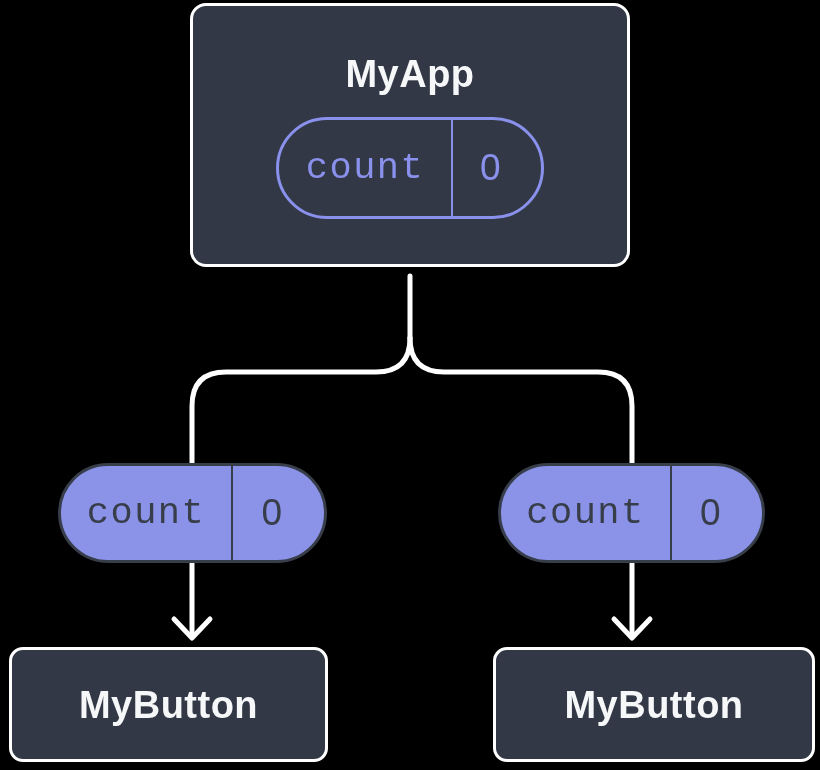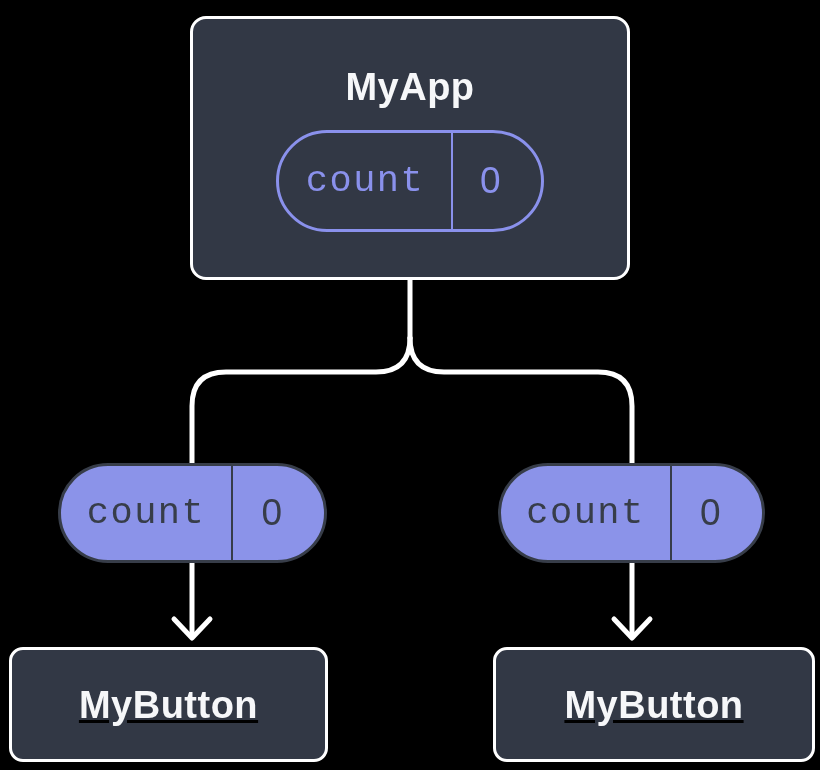--- a/index.html
+++ b/index.html
@@ -38,40 +38,39 @@
   }
 
   .card {
     position: absolute;
     z-index: 1;
     background: var(--card);
     border: 3.5px solid var(--card-border);
     border-radius: 16px;
   }
   .card-root {
-    left: 190px; top: 16px;
+    left: 190px; top: 3px;
     width: 440px; height: 264px;
     display: flex;
     flex-direction: column;
     align-items: center;
     padding-top: 48px;
   }
   .card-title {
     font-size: 38px;
     line-height: 40px;
     font-weight: bold;
     color: var(--title-text);
     letter-spacing: 0.5px;
   }
   .card-btn {
     display: flex;
     align-items: center;
     justify-content: center;
     border-radius: 14px;
-    text-decoration: underline;
   }
   .card-btn-left  { left: 9px;   top: 647px; width: 319px; height: 115px; }
   .card-btn-right { left: 493px; top: 647px; width: 322px; height: 115px; }
 
   .pill {
     position: absolute;
     z-index: 2;
     display: flex;
     align-items: stretch;
     font-size: 37px;

